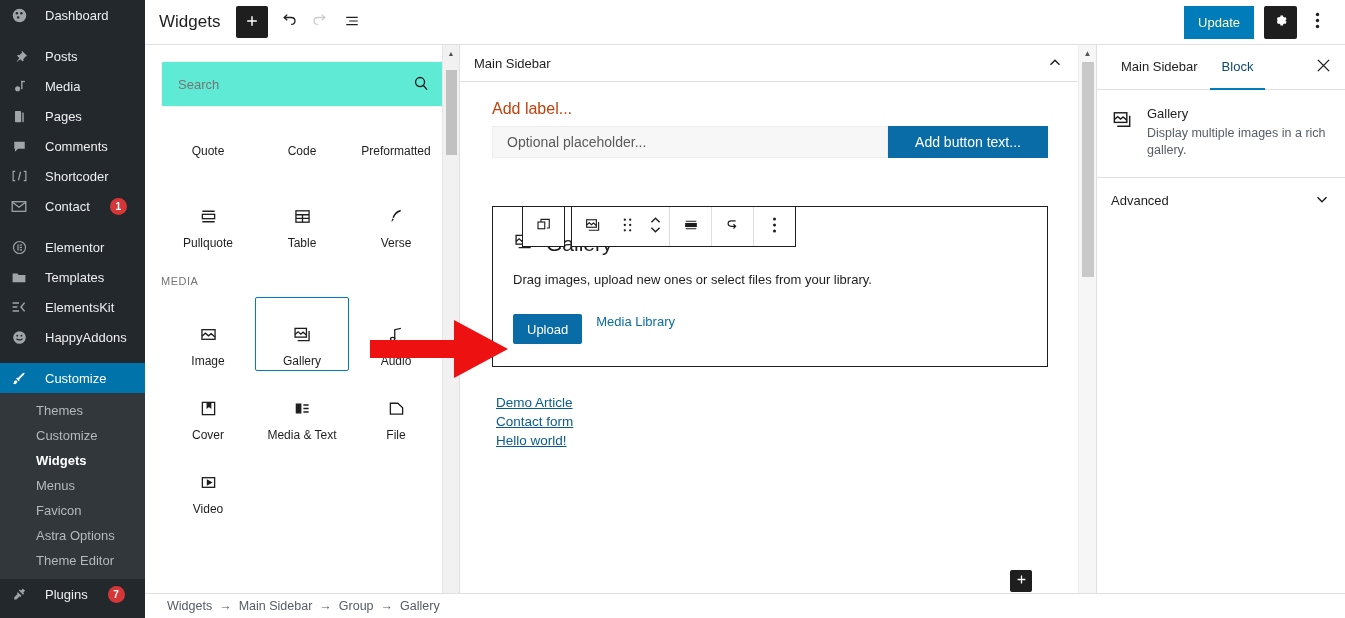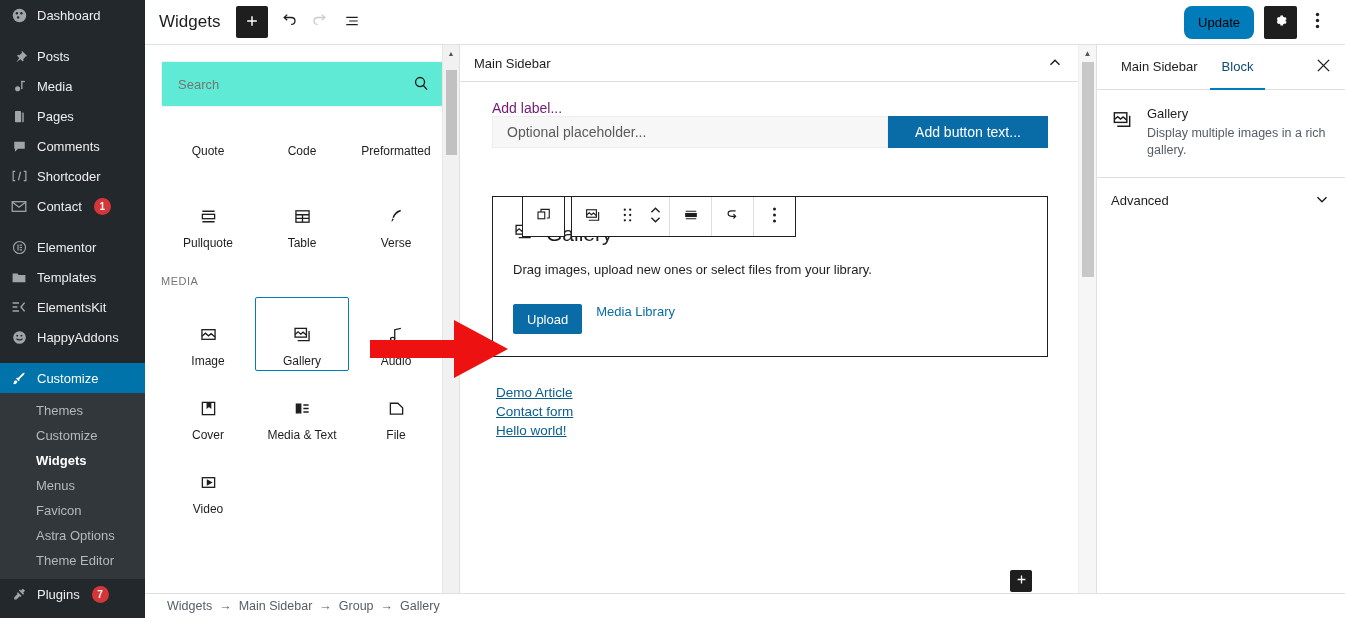--- a/index.html
+++ b/index.html
@@ -12,21 +12,21 @@
   }
   .app { position: relative; width: 1345px; height: 618px; display: flex; }
 
   
   .admin-menu {
     width: 145px; height: 618px; flex: 0 0 145px;
     background: #23282d; color: #eee;
     font-size: 13px; position: relative;
   }
   .am-item {
-    display: flex; align-items: center; gap: 8px;
+    display: flex; align-items: center; gap: 16px;
     height: 30px; padding: 0 8px 0 9px;
     color: #eee; position: relative; cursor: pointer;
   }
   .am-item .am-ico {
     width: 20px; text-align: center; flex: 0 0 20px;
     color: #a0a5aa; font-size: 14px; line-height: 1;
     display: flex; align-items: center; justify-content: center;
   }
   .am-item .am-ico svg { display: block; }
   .am-label { white-space: nowrap; }
@@ -67,21 +67,21 @@
   .gb-title { font-size: 17px; color: #1e1e1e; margin-right: 16px; }
   .hdr-btn {
     width: 32px; height: 32px; border: none; background: transparent;
     display: inline-flex; align-items: center; justify-content: center;
     cursor: pointer; color: #1e1e1e; border-radius: 2px;
   }
   .hdr-btn.dark { background: #1e1e1e; color: #fff; border-radius: 2px; margin-right: 4px; }
   .hdr-btn.disabled { color: #ccc; cursor: default; }
   .hdr-spacer { flex: 1 1 auto; }
   .btn-update {
-    background: #007cba; color: #000000; border: none; border-radius: 8px;
+    background: #007cba; color: #fef9c3; border: none; border-radius: 0;
     font-size: 13px; padding: 0 14px; height: 33px; cursor: pointer;
     font-family: "Liberation Sans", sans-serif;
   }
   .btn-gear {
     width: 33px; height: 33px; background: #1e1e1e; color: #fff;
     border: none; border-radius: 2px; margin-left: 10px; cursor: pointer;
     display: inline-flex; align-items: center; justify-content: center;
   }
   .btn-kebab {
     width: 32px; height: 33px; background: transparent; border: none;
@@ -150,21 +150,21 @@
     height: 37px; display: flex; align-items: center;
     padding: 0 14px 0 14px; border-bottom: 1px solid #e0e0e0;
     font-size: 13px; color: #1e1e1e;
   }
   .area-head .spacer { flex: 1 1 auto; }
   .area-head .chev { color: #1e1e1e; cursor: pointer; display:flex; }
 
   .content-pad { padding: 18px 30px 0 32px; position: relative; }
 
   .search-widget { margin-bottom: 0; }
-  .sw-label { font-size: 14px; color: #701a75; }
+  .sw-label { font-size: 16px; color: #c2410c; margin-bottom: 8px; }
   .sw-row { display: flex; }
   .sw-input {
     flex: 1 1 auto; height: 32px; background: #f7f7f7;
     border: 1px solid #eeeeee; font-size: 14px; color: #5b5b5b;
     padding: 0 14px; font-family: "Liberation Sans", sans-serif; outline: none;
   }
   .sw-input::placeholder { color: #5b5b5b; }
   .sw-btn {
     width: 160px; background: #0a6ca6; color: #fff; border: none;
     font-size: 14px; cursor: pointer; font-family: "Liberation Sans", sans-serif;

